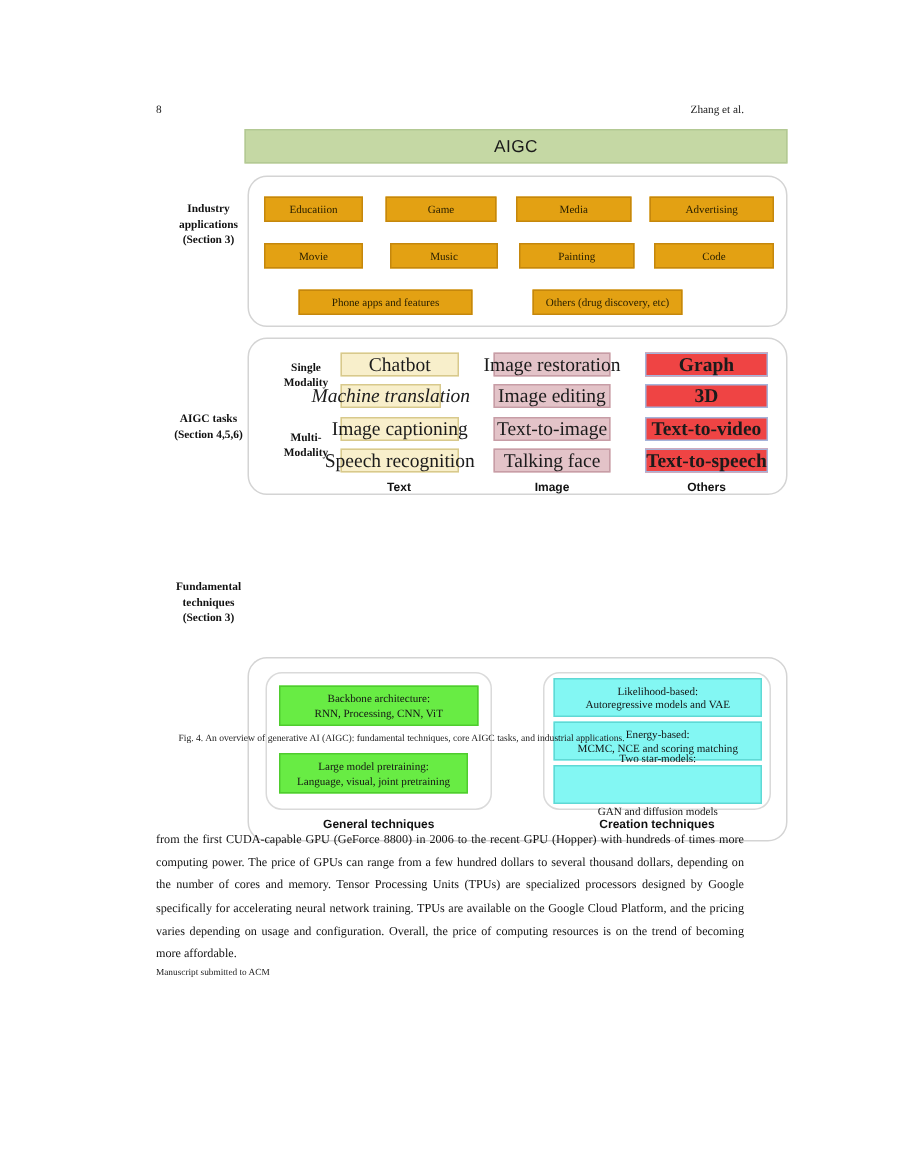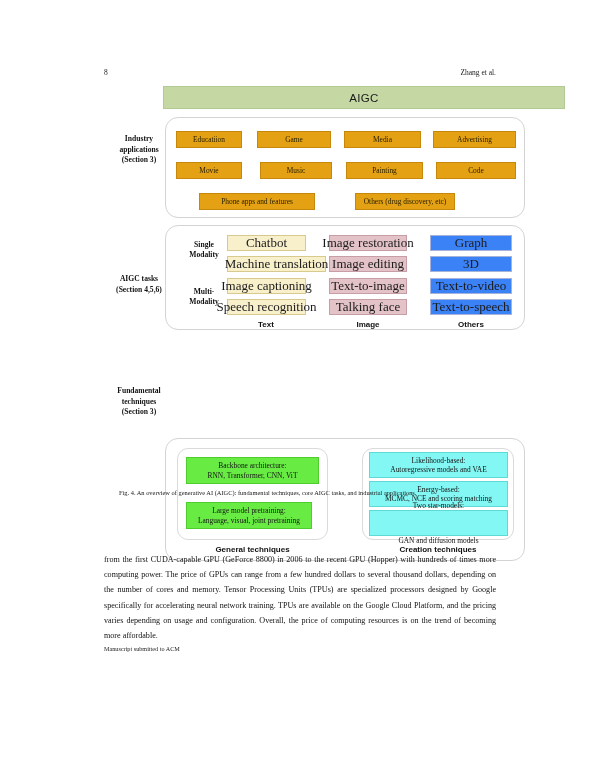--- a/index.html
+++ b/index.html
@@ -46,21 +46,21 @@
     left: 0;
     top: 86px;
     width: 600px;
   }
 
   
   .aigc-banner {
     position: absolute;
     left: 163px;
     top: 0px;
-    width: 402px;
+    width: 362px;
     height: 23px;
     background: #c5d8a4;
     border: 1px solid #b3c994;
     box-sizing: border-box;
     display: flex;
     align-items: center;
     justify-content: center;
     font-family: "Liberation Sans", sans-serif;
     font-size: 11.5px;
     color: #1a1a1a;
@@ -124,21 +124,21 @@
     display: flex;
     align-items: center;
     justify-content: center;
     font-family: "Liberation Serif", serif;
     font-size: 13px;
     color: #1b1b1b;
     white-space: nowrap;
   }
   .task-text  { background: #f8efcb; border: 1px solid #d8c98c; }
   .task-image { background: #e3c3c8; border: 1px solid #c79da6; }
-  .task-other { background: #3b82f6; border: 1px solid #a5b3da; }
+  .task-other { background: #ef4444; border: 1px solid #a5b3da; font-weight: bold; }
 
   .modality-label {
     position: absolute;
     width: 58px;
     text-align: center;
     font-family: "Liberation Serif", serif;
     font-weight: bold;
     font-size: 7.6px;
     line-height: 10px;
     color: #111;
@@ -267,21 +267,21 @@
   <div class="modality-label" style="left:175px; top:154px;">
     <div>Single</div>
     <div>Modality</div>
   </div>
   <div class="modality-label" style="left:175px; top:201px;">
     <div>Multi-</div>
     <div>Modality</div>
   </div>
 
   <div class="task-box task-text" style="left:227px; top:149px; width:79px;">Chatbot</div>
-  <div class="task-box task-text" style="left:227px; top:170px; width:99px;">Machine translation</div>
+  <div class="task-box task-text" style="left:227px; top:170px; width:67px;font-style:italic;">Machine translation</div>
   <div class="task-box task-text" style="left:227px; top:192px; width:79px;">Image captioning</div>
   <div class="task-box task-text" style="left:227px; top:213px; width:79px;">Speech recognition</div>
   <div class="column-caption" style="left:223px; top:234px;">Text</div>
 
   <div class="task-box task-image" style="left:329px; top:149px; width:78px;">Image restoration</div>
   <div class="task-box task-image" style="left:329px; top:170px; width:78px;">Image editing</div>
   <div class="task-box task-image" style="left:329px; top:192px; width:78px;">Text-to-image</div>
   <div class="task-box task-image" style="left:329px; top:213px; width:78px;">Talking face</div>
   <div class="column-caption" style="left:325px; top:234px;">Image</div>
 
@@ -295,21 +295,21 @@
 
   <div class="side-label" style="left:100px; top:300px;">
     <div>Fundamental</div>
     <div>techniques</div>
     <div>(Section 3)</div>
   </div>
 
   <div class="sub-shell" style="left:177px; top:362px; width:151px; height:92px;"></div>
   <div class="tech-box tech-green" style="left:186px; top:371px; width:133px; height:27px;">
     <span>Backbone architecture:</span>
-    <span>RNN, Transformer, CNN, ViT</span>
+    <span>RNN, Processing, CNN, ViT</span>
   </div>
   <div class="tech-box tech-green" style="left:186px; top:416px; width:126px; height:27px;">
     <span>Large model pretraining:</span>
     <span>Language, visual, joint pretraining</span>
   </div>
   <div class="fund-caption" style="left:177px; top:459px; width:151px;">General techniques</div>
 
   <div class="sub-shell" style="left:362px; top:362px; width:152px; height:92px;"></div>
   <div class="tech-box tech-cyan" style="left:369px; top:366px; width:139px; height:26px;">
     <span>Likelihood-based:</span>

